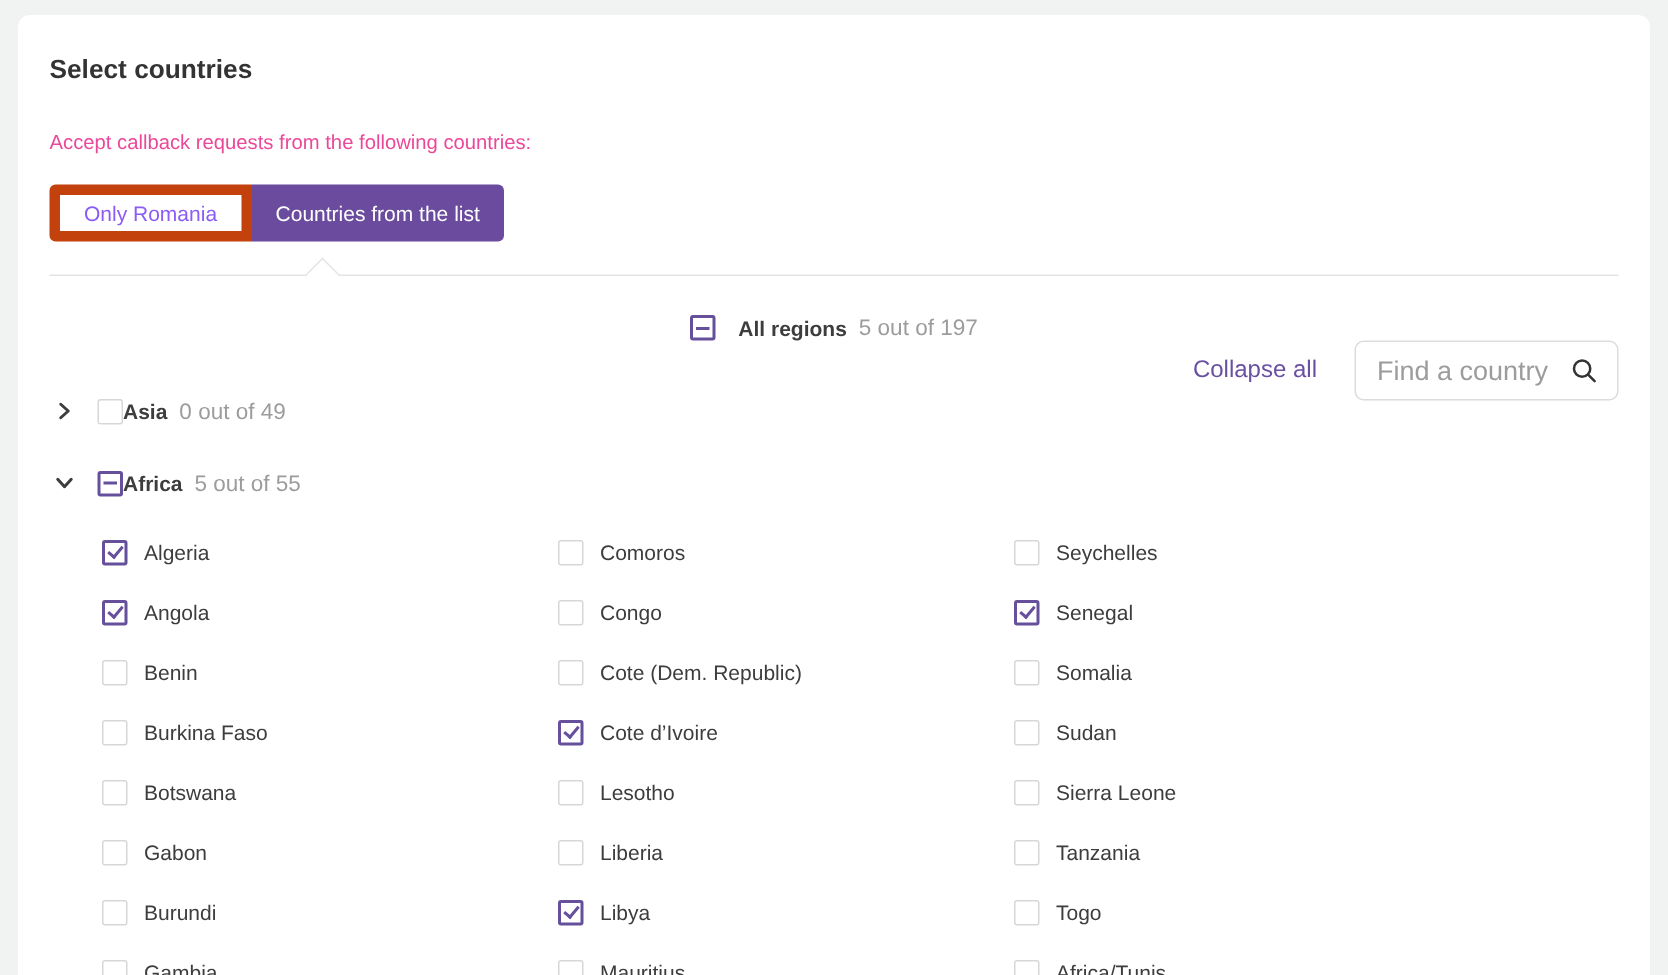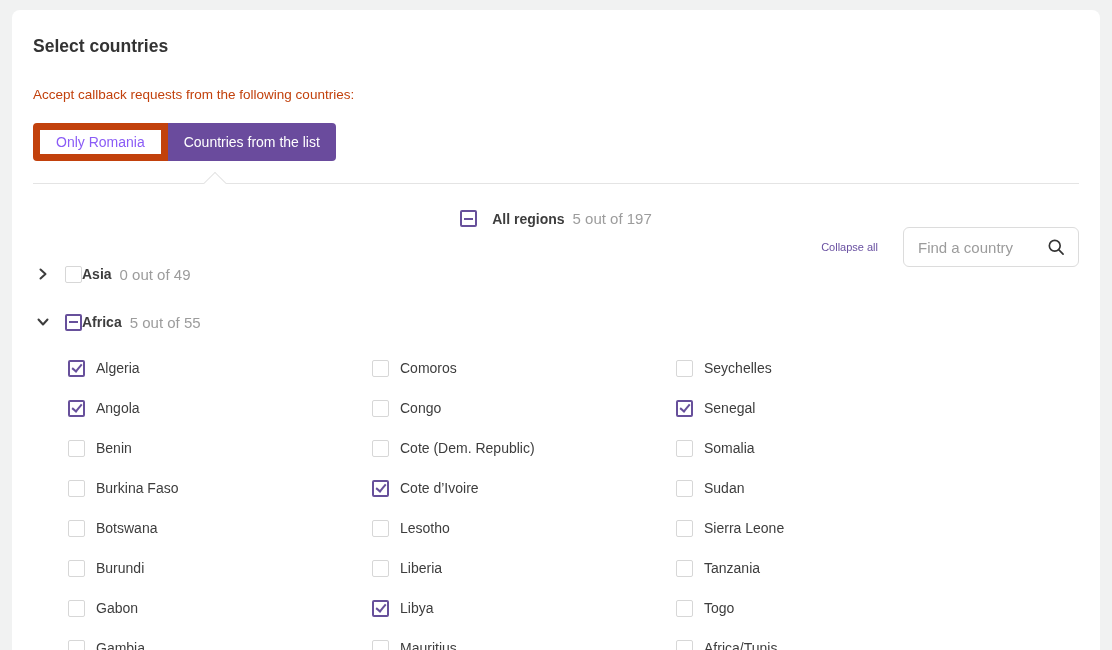--- a/index.html
+++ b/index.html
@@ -9,21 +9,21 @@
     font-family: "Liberation Sans", sans-serif;
     color: #3d3d3d;
     -webkit-font-smoothing: antialiased;
   }
   .card {
     position: absolute; left: 12px; top: 10px; width: 1088px; height: 700px;
     background: #ffffff; border-radius: 8px 8px 0 0;
     box-sizing: border-box; padding: 0 21px;
   }
   .page-title { margin: 0; padding-top: 26px; font-size: 17.5px; font-weight: 700; color: #333333; }
-  .description { margin-top: 30px; font-size: 13.5px; color: #c2410c; }
+  .description { margin-top: 30px; font-size: 13.5px; color: #ec4899; }
 
   .segmented { margin-top: 21px; display: flex; }
   .seg-btn {
     height: 38px; padding: 0 16px; display: flex; align-items: center;
     font-size: 14px; cursor: pointer; box-sizing: border-box; background: #ffffff;
     border: 7px solid #c2410c; border-radius: 4px 0 0 4px; color: #8b5cf6;
   }
   .seg-btn--active {
     background: #6a4b9d; color: #ffffff; border: none; border-radius: 0 4px 4px 0;
   }
@@ -50,28 +50,28 @@
     border: solid #67509b; border-width: 0 2px 2px 0; transform: rotate(40deg);
   }
   .cb--indeterminate::after {
     content: ""; position: absolute; left: 2px; right: 2px; top: 50%; margin-top: -1px;
     height: 2px; background: #67509b;
   }
 
   .bold-label { font-size: 14px; font-weight: 700; color: #3d3d3d; margin-left: 15px; }
   .count { font-size: 15px; color: #9c9c9c; margin-left: 8px; }
 
-  .link { font-size: 11px; color: #6950a1; cursor: pointer; }
+  .link { font-size: 16px; color: #6950a1; cursor: pointer; }
   .search-box {
     margin-left: 25px; width: 176px; height: 40px; box-sizing: border-box;
     border: 1px solid #dcdcdc; border-radius: 6px; background: #ffffff;
     display: flex; align-items: center; padding: 0 12px;
   }
   .search-box input {
-    border: none; outline: none; flex: 1; min-width: 0; font-size: 15px;
+    border: none; outline: none; flex: 1; min-width: 0; font-size: 18px;
     font-family: "Liberation Sans", sans-serif; color: #0f766e; background: transparent;
   }
   .search-box input::placeholder { color: #9c9c9c; }
   .search-box svg { flex: none; cursor: pointer; }
 
   .region-row { display: flex; align-items: center; height: 48px; }
   .chev { width: 24px; height: 16px; display: flex; align-items: center; cursor: pointer; padding-left: 3px; box-sizing: border-box; flex: none; }
   .region-row .cb { margin-left: 8px; }
   .region-name { font-size: 14px; font-weight: 700; color: #3d3d3d; }
 
@@ -155,28 +155,28 @@
         <div class="country-row">
           <span class="cb"></span>
           <span class="country-label">Burkina Faso</span>
         </div>
         <div class="country-row">
           <span class="cb"></span>
           <span class="country-label">Botswana</span>
         </div>
         <div class="country-row">
           <span class="cb"></span>
+          <span class="country-label">Gabon</span>
+        </div>
+        <div class="country-row">
+          <span class="cb"></span>
           <span class="country-label">Burundi</span>
         </div>
         <div class="country-row">
           <span class="cb"></span>
-          <span class="country-label">Gabon</span>
-        </div>
-        <div class="country-row">
-          <span class="cb"></span>
           <span class="country-label">Gambia</span>
         </div>
       </div>
       <div class="country-col">
         <div class="country-row">
           <span class="cb"></span>
           <span class="country-label">Comoros</span>
         </div>
         <div class="country-row">
           <span class="cb"></span>

